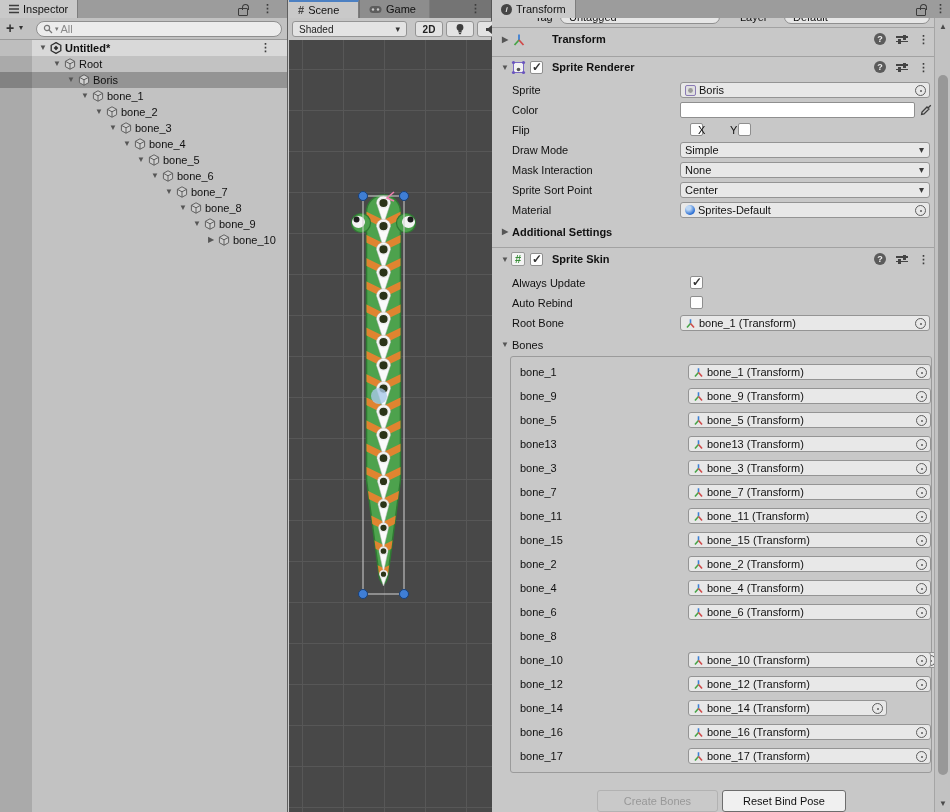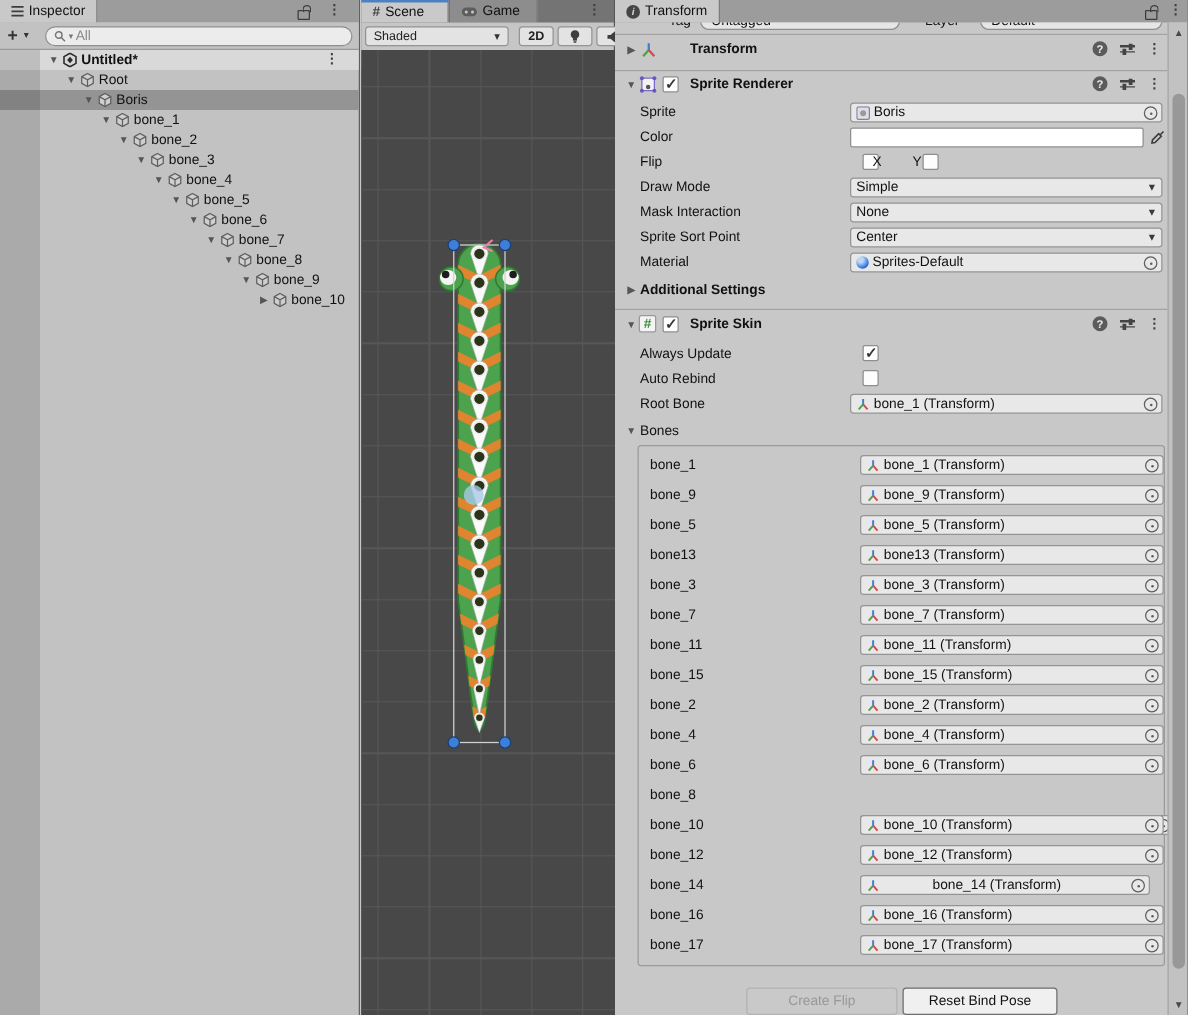--- a/index.html
+++ b/index.html
@@ -696,21 +696,21 @@
               <path d="M7 7 L7 1.5" stroke="#3b7fd4" stroke-width="2"></path>
               <path d="M7 7 L2.5 12" stroke="#47a447" stroke-width="2"></path>
               <path d="M7 7 L11.5 12" stroke="#d04a4a" stroke-width="2"></path>
             </svg>
       <span class="fieldtext">bone_12 (Transform)</span>
       <span class="target"></span>
     </div>
   </div>
         <div class="bonerow" style="top: 343px;">
     <span class="bonename">bone_14</span>
-    <div class="objfield" style="left:177px;width:232px;gap:39px;">
+    <div class="objfield" style="left:177px;width:199px;">
       <svg width="11" height="11" viewBox="0 0 14 14" style="margin-right:3px;">
               <path d="M7 7 L7 1.5" stroke="#3b7fd4" stroke-width="2"></path>
               <path d="M7 7 L2.5 12" stroke="#47a447" stroke-width="2"></path>
               <path d="M7 7 L11.5 12" stroke="#d04a4a" stroke-width="2"></path>
             </svg>
       <span class="fieldtext">bone_14 (Transform)</span>
       <span class="target"></span>
     </div>
   </div>
         <div class="bonerow" style="top: 367px;">
@@ -732,21 +732,21 @@
               <path d="M7 7 L7 1.5" stroke="#3b7fd4" stroke-width="2"></path>
               <path d="M7 7 L2.5 12" stroke="#47a447" stroke-width="2"></path>
               <path d="M7 7 L11.5 12" stroke="#d04a4a" stroke-width="2"></path>
             </svg>
       <span class="fieldtext">bone_17 (Transform)</span>
       <span class="target"></span>
     </div>
   </div>
       </div>
 
-    <div class="btn disabled" style="left:105px;top:790px;width:121px;"><span>Create Flip</span></div>
+    <div class="btn disabled" style="left:105px;top:790px;width:121px;"><span>Create Bones</span></div>
     <div class="btn enabled" style="left:230px;top:790px;width:124px;"><span>Reset Bind Pose</span></div>
 
     <div id="scrollbar">
       <span class="scrollarrow" style="top:4px;">▲</span>
       <div id="scrollthumb" style="top:57px;height:700px;"></div>
       <span class="scrollarrow" style="bottom:4px;">▼</span>
     </div>
   </div>
 </div>
 

